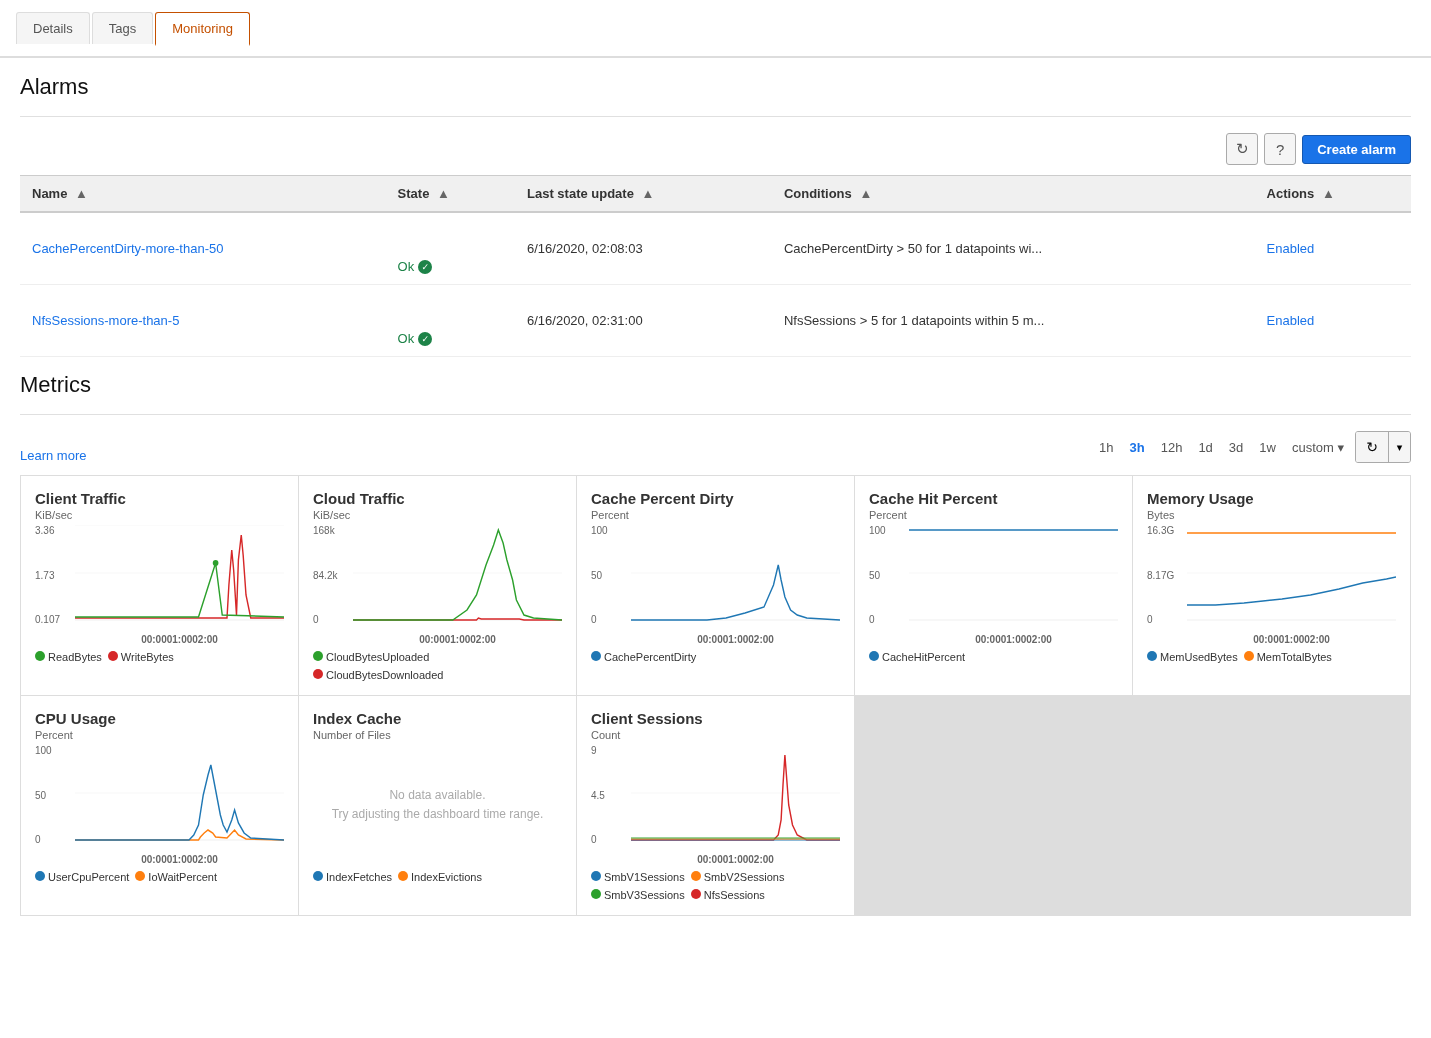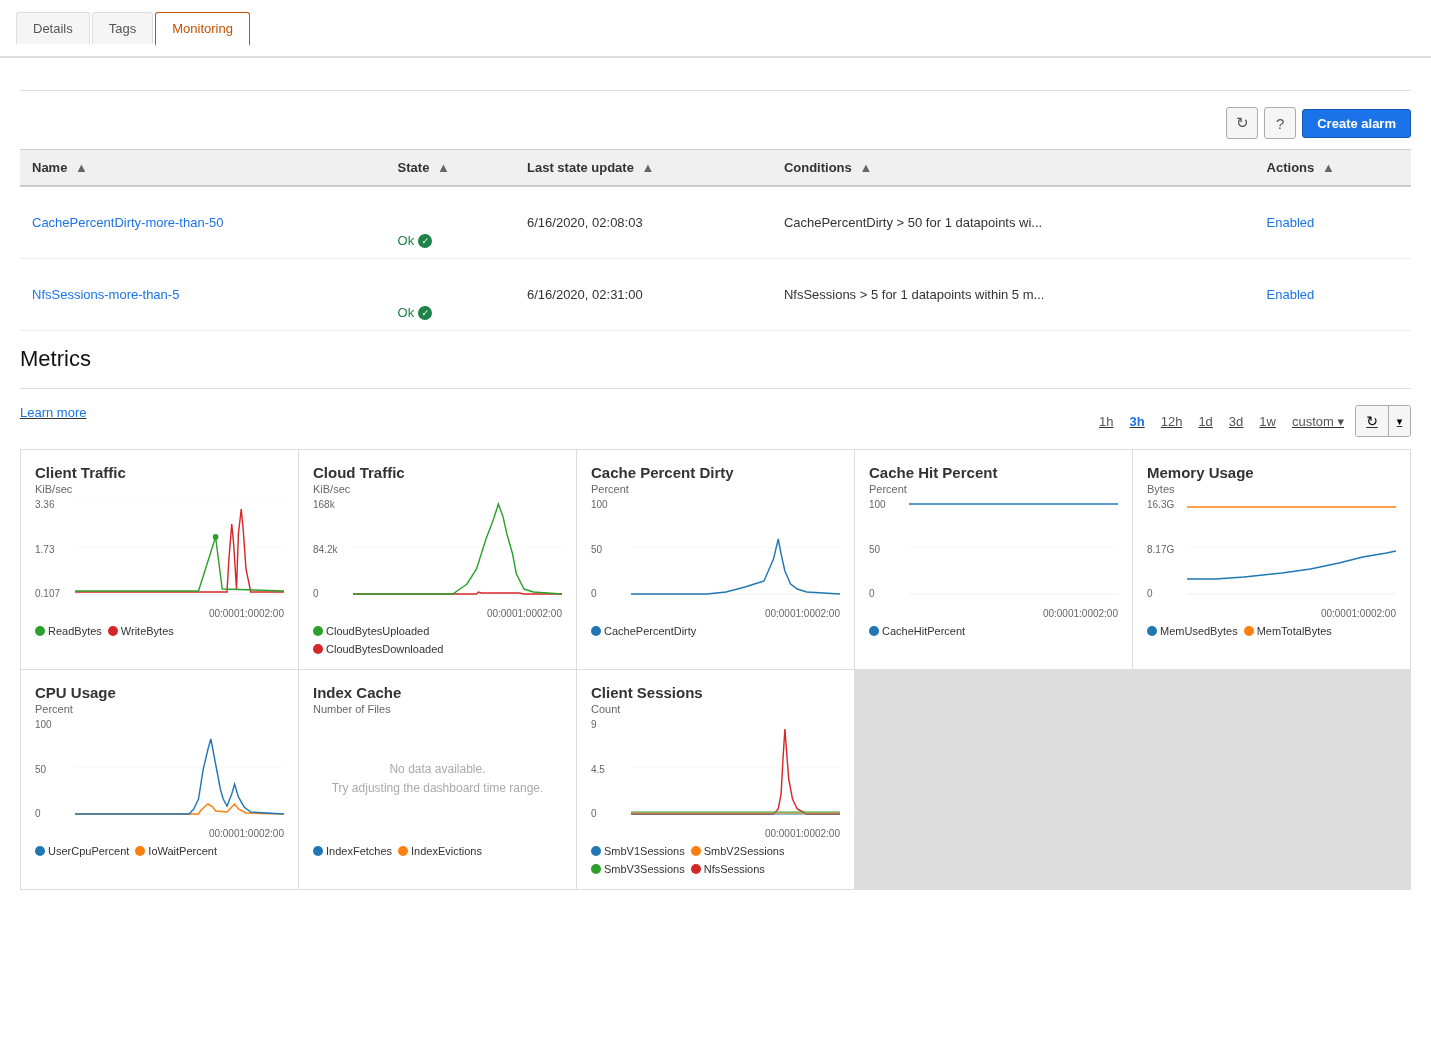--- a/index.html
+++ b/index.html
@@ -25,57 +25,58 @@
     .alarms-table { width: 100%; border-collapse: collapse; font-size: 13px; }
     .alarms-table th { background: #f0f0f0; padding: 10px 12px; text-align: left; border-bottom: 2px solid #ccc; border-top: 1px solid #ccc; font-weight: 600; color: #333; }
     .alarms-table th .sort-arrow { margin-left: 4px; color: #666; }
     .alarms-table td { padding: 10px 12px; border-bottom: 1px solid #eee; }
     .alarm-link { color: #1a73e8; text-decoration: none; }
     .status-ok { color: #1d8348; display: flex; align-items: center; gap: 4px; margin-top: 36px; }
     .status-dot { width: 14px; height: 14px; background: #1d8348; border-radius: 50%; display: inline-flex; align-items: center; justify-content: center; color: #fff; font-size: 9px; }
     .enabled-text { color: #1a73e8; }
 
     
-    .metrics-header { display: flex; align-items: flex-start; justify-content: space-between; margin-bottom: 12px; text-decoration: underline; }
+    .metrics-header { display: flex; align-items: flex-end; justify-content: space-between; margin-bottom: 12px; }
     .learn-more { color: #1a73e8; text-decoration: none; font-size: 13px; }
     .time-controls { display: flex; align-items: center; gap: 6px; }
     .time-btn { background: none; border: none; cursor: pointer; font-size: 13px; color: #555; padding: 3px 5px; }
     .time-btn.active { color: #1a73e8; font-weight: 700; }
     .custom-btn { background: none; border: none; cursor: pointer; font-size: 13px; color: #555; padding: 3px 5px; display: flex; align-items: center; gap: 2px; }
     .refresh-group { display: flex; border: 1px solid #aaa; border-radius: 3px; overflow: hidden; }
     .refresh-btn { width: 32px; height: 30px; background: #f5f5f5; border: none; cursor: pointer; display: flex; align-items: center; justify-content: center; font-size: 14px; }
     .dropdown-btn { width: 22px; height: 30px; background: #f5f5f5; border: none; border-left: 1px solid #aaa; cursor: pointer; display: flex; align-items: center; justify-content: center; font-size: 11px; }
 
     
     .charts-grid { display: grid; grid-template-columns: repeat(5, 1fr); gap: 1px; background: #ddd; border: 1px solid #ddd; }
     .chart-card { background: #fff; padding: 14px; }
     .chart-title { font-size: 15px; font-weight: 600; margin-bottom: 2px; }
     .chart-unit { font-size: 11px; color: #666; margin-bottom: 4px; }
     .chart-area { position: relative; height: 120px; width: 100%; }
     .chart-legend { display: flex; flex-wrap: wrap; gap: 6px; margin-top: 6px; font-size: 11px; align-items: center; }
-    .legend-item { display: flex; align-items: center; gap: 3px; }
+    .legend-item { display: flex; gap: 3px; }
     .legend-dot { width: 10px; height: 10px; border-radius: 50%; flex-shrink: 0; }
     .no-data-msg { color: #aaa; text-align: center; font-size: 12px; line-height: 1.6; }
 
     
     .y-labels { position: absolute; left: 0; top: 0; bottom: 20px; display: flex; flex-direction: column; justify-content: space-between; font-size: 10px; color: #666; width: 38px; }
     .chart-inner { position: absolute; left: 40px; right: 0; top: 0; bottom: 20px; }
-    .x-labels { position: absolute; left: 40px; right: 0; bottom: 0; display: flex; justify-content: flex-end; font-size: 10px; color: #666; }
+    .x-labels { position: absolute; left: 40px; right: 0; bottom: 0; display: flex; justify-content: center; font-size: 10px; color: #666; font-weight: bold; }
   </style>
 </head>
 <body>
 
 <div class="tabs">
   <div class="tab">Details</div>
   <div class="tab">Tags</div>
   <div class="tab active">Monitoring</div>
 </div>
 
 <div class="page-content">
   
+  <h2 class="section-title">Alarms</h2>
   <hr class="section-divider">
 
   <div class="alarms-toolbar">
     <button class="icon-btn" title="Refresh">↻</button>
     <button class="icon-btn" title="Help">?</button>
     <button class="create-alarm-btn">Create alarm</button>
   </div>
 
   <table class="alarms-table">
     <thead>

